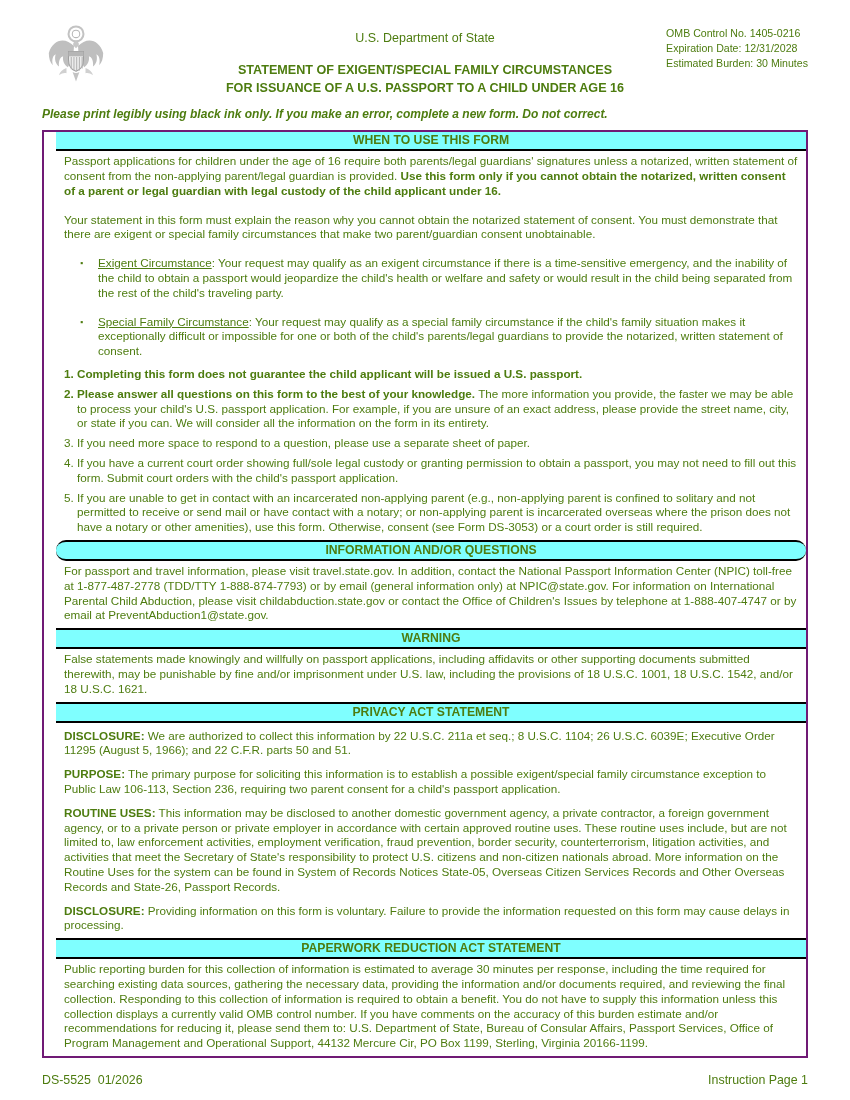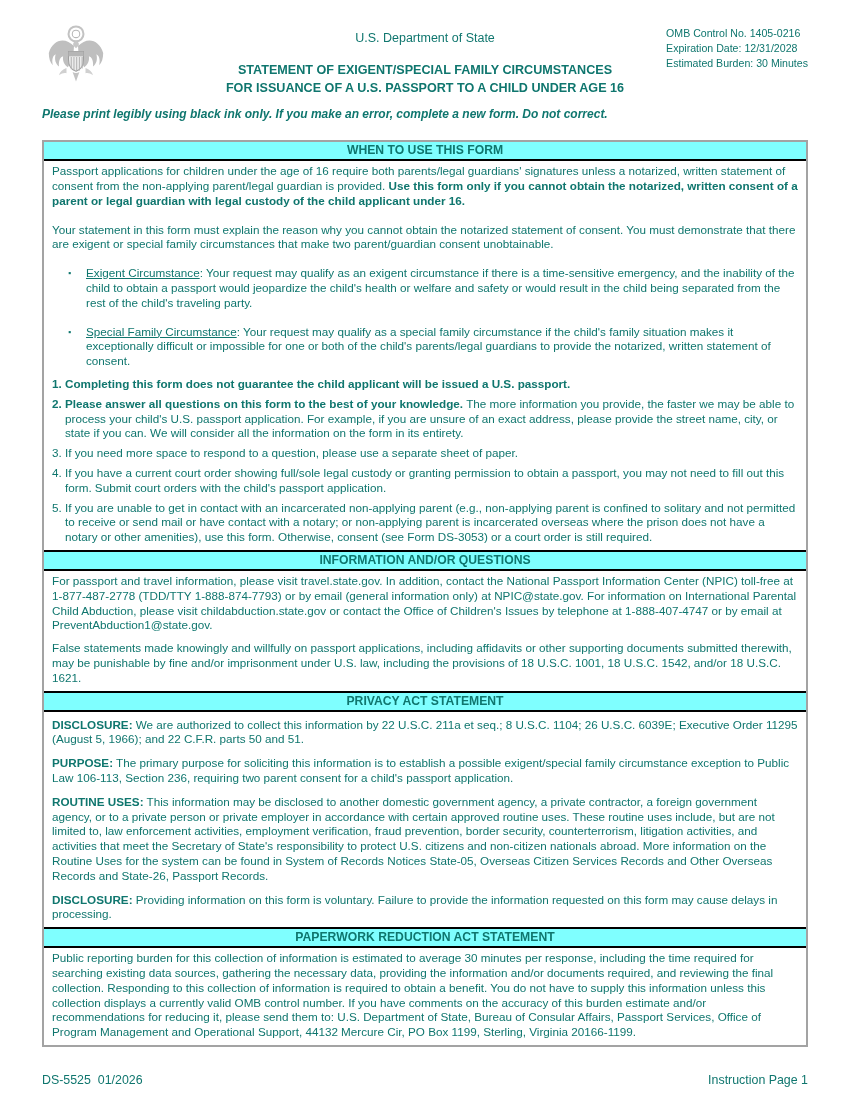--- a/index.html
+++ b/index.html
@@ -1,30 +1,30 @@
 <!DOCTYPE html>
 <html><head>
 <meta charset="utf-8">
 <style>
   * { margin:0; padding:0; box-sizing:border-box; }
   html,body { background:#888; }
   .page {
-    width:850px; height:1100px; margin:0 auto; background:#fff; color:#0f766e;
+    width:850px; height:1100px; margin:0 auto; background:#fff; color:#4d7c0f;
     font-family:"Liberation Sans", sans-serif; position:relative;
     padding:25px 42px 0 42px; overflow:hidden;
   }
   
   .top { position:relative; }
   .seal { position:absolute; left:0; top:-3px; width:68px; height:70px; }
   .dept { text-align:center; font-size:12.5px; padding-top:6px; }
   .omb  { position:absolute; right:0; top:1px; font-size:10.6px; line-height:1.4; }
   .title { text-align:center; font-weight:bold; font-size:12.6px; line-height:1.4; margin-top:17px; }
   .instruction { text-align:left; font-weight:bold; font-style:italic; font-size:12px; margin-top:10px; }
   
-  .form-box { border:2px solid #a3a3a3; margin-top:19px; }
+  .form-box { border:2px solid #701a75; margin-top:9px;padding-left:12px; }
   .band {
     border-top:2px solid #000; border-bottom:2px solid #000;
     font-weight:bold; font-size:12.2px; text-align:center; padding:1px 0 2px 0;
   }
   .form-box .band:first-child { border-top:none; }
   .sec { padding:3px 8px 5px 8px; font-size:11.7px; line-height:1.265; }
   .b { font-weight:bold; }
   .u { text-decoration:underline; }
   .gap { margin-top:14px; }
   .bullet { display:flex; margin-top:14px; padding-left:16px; }
@@ -99,25 +99,26 @@
     </div>
 
     <div class="sec">
       <div class="item"><span class="b">1.</span> <span class="b">Completing this form does not guarantee the child applicant will be issued a U.S. passport.</span><span></span></div>
       <div class="item"><span class="b">2.</span> <span class="b">Please answer all questions on this form to the best of your knowledge.</span><span> The more information you provide, the faster we may be able to process your child's U.S. passport application. For example, if you are unsure of an exact address, please provide the street name, city, or state if you can. We will consider all the information on the form in its entirety.</span></div>
       <div class="item"><span>3.</span> <span>If you need more space to respond to a question, please use a separate sheet of paper.</span></div>
       <div class="item"><span>4.</span> <span>If you have a current court order showing full/sole legal custody or granting permission to obtain a passport, you may not need to fill out this form. Submit court orders with the child's passport application.</span></div>
       <div class="item"><span>5.</span> <span>If you are unable to get in contact with an incarcerated non-applying parent (e.g., non-applying parent is confined to solitary and not permitted to receive or send mail or have contact with a notary; or non-applying parent is incarcerated overseas where the prison does not have a notary or other amenities), use this form. Otherwise, consent (see Form DS-3053) or a court order is still required.</span></div>
     </div>
 
-    <div class="band" style="background: rgb(127, 255, 255);">INFORMATION AND/OR QUESTIONS</div>
+    <div class="band" style="background: rgb(127, 255, 255); border-radius: 10px;">INFORMATION AND/OR QUESTIONS</div>
     <div class="sec">
       <p>For passport and travel information, please visit travel.state.gov. In addition, contact the National Passport Information Center (NPIC) toll-free at 1-877-487-2778 (TDD/TTY 1-888-874-7793) or by email (general information only) at NPIC@state.gov. For information on International Parental Child Abduction, please visit childabduction.state.gov or contact the Office of Children's Issues by telephone at 1-888-407-4747 or by email at PreventAbduction1@state.gov.</p>
     </div>
 
+    <div class="band" style="background: rgb(127, 255, 255);">WARNING</div>
     <div class="sec">
       <p>False statements made knowingly and willfully on passport applications, including affidavits or other supporting documents submitted therewith, may be punishable by fine and/or imprisonment under U.S. law, including the provisions of 18 U.S.C. 1001, 18 U.S.C. 1542, and/or 18 U.S.C. 1621.</p>
     </div>
 
     <div class="band" style="background: rgb(127, 255, 255);">PRIVACY ACT STATEMENT</div>
     <div class="sec" style="padding-top:6px;">
       <p class="pp"><span class="b">DISCLOSURE:</span><span> We are authorized to collect this information by 22 U.S.C. 211a et seq.; 8 U.S.C. 1104; 26 U.S.C. 6039E; Executive Order 11295 (August 5, 1966); and 22 C.F.R. parts 50 and 51.</span></p>
       <p class="pp"><span class="b">PURPOSE:</span><span> The primary purpose for soliciting this information is to establish a possible exigent/special family circumstance exception to Public Law 106-113, Section 236, requiring two parent consent for a child's passport application.</span></p>
       <p class="pp"><span class="b">ROUTINE USES:</span><span> This information may be disclosed to another domestic government agency, a private contractor, a foreign government agency, or to a private person or private employer in accordance with certain approved routine uses. These routine uses include, but are not limited to, law enforcement activities, employment verification, fraud prevention, border security, counterterrorism, litigation activities, and activities that meet the Secretary of State's responsibility to protect U.S. citizens and non-citizen nationals abroad. More information on the Routine Uses for the system can be found in System of Records Notices State-05, Overseas Citizen Services Records and Other Overseas Records and State-26, Passport Records.</span></p>
       <p class="pp"><span class="b">DISCLOSURE:</span><span> Providing information on this form is voluntary.  Failure to provide the information requested on this form may cause delays in processing.</span></p>

